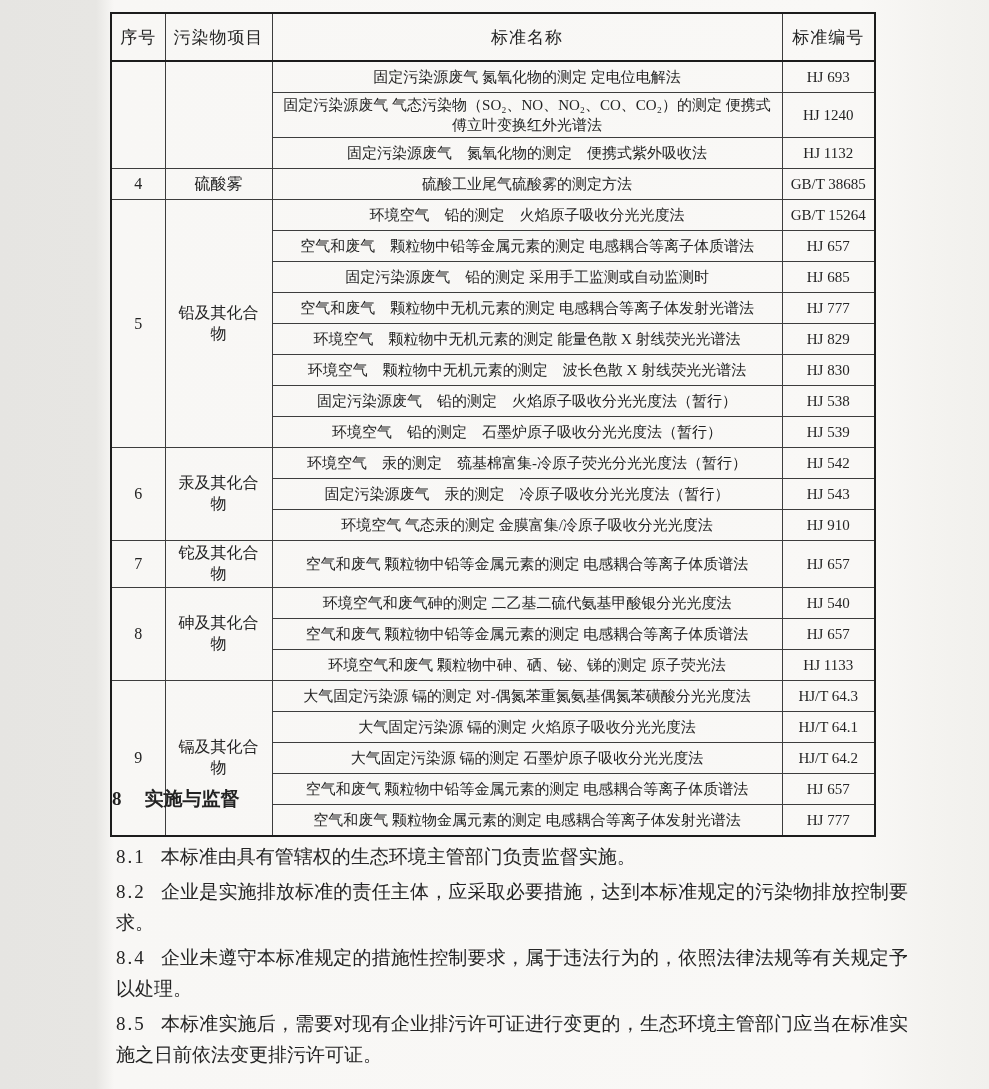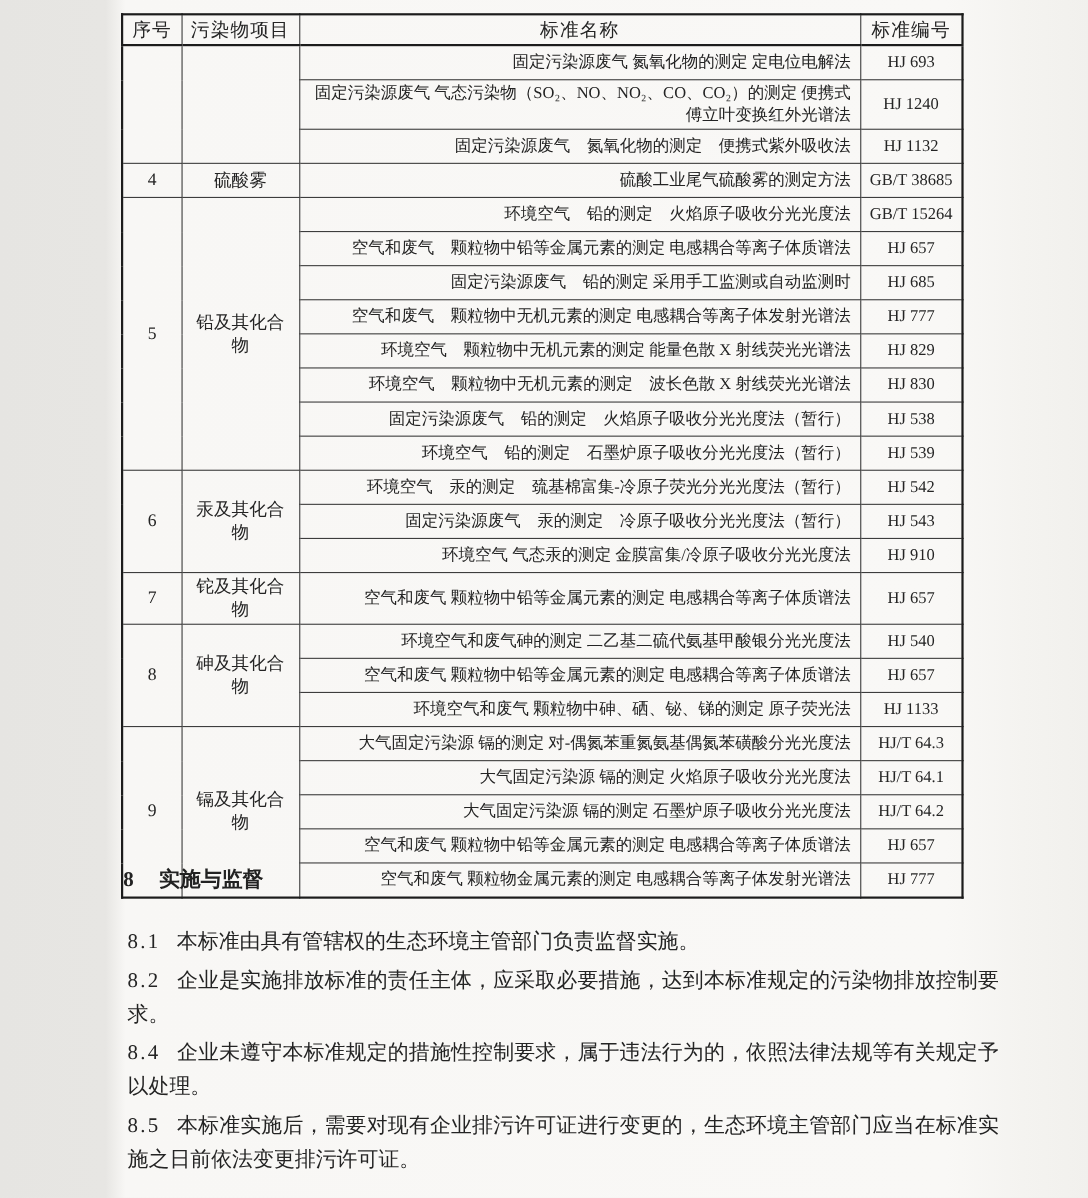--- a/index.html
+++ b/index.html
@@ -24,25 +24,25 @@
   }
   col.c1{width:54px;} col.c2{width:107px;} col.c3{width:510px;} col.c4{width:93px;}
   .standards th,.standards td{
     border:1px solid #3d3d3d;
     font-weight:normal;
     color:#242424;
   }
   .standards thead th{
     height:24px;font-size:17px;letter-spacing:1px;
     border-bottom:2px solid #1c1c1c;
-    text-align:center;padding:1px 2px;
+    text-align:center;padding:11px 2px;
   }
   .standards tbody td{height:26px;padding:2px 8px;}
   td.c-seq,td.c-pollutant{text-align:center;font-size:16px;padding:2px 2px;}
-  td.c-name{text-align:right;font-size:15px;line-height:20px;}
+  td.c-name{text-align:center;font-size:15px;line-height:20px;}
   td.c-code{text-align:center;font-size:15px;white-space:nowrap;padding:2px 2px;font-family:Liberation Serif, serif;}
   
   .section{position:absolute;left:112px;top:786px;width:800px;}
   .section-heading{
     margin:0 0 29px 0;font-size:19px;font-weight:bold;color:#222;
   }
   .section-heading .h-num{margin-right:22px;letter-spacing:1px;}
   .paragraph{
     margin:4px;font-size:19px;line-height:31px;
     text-align:justify;color:#242424;

